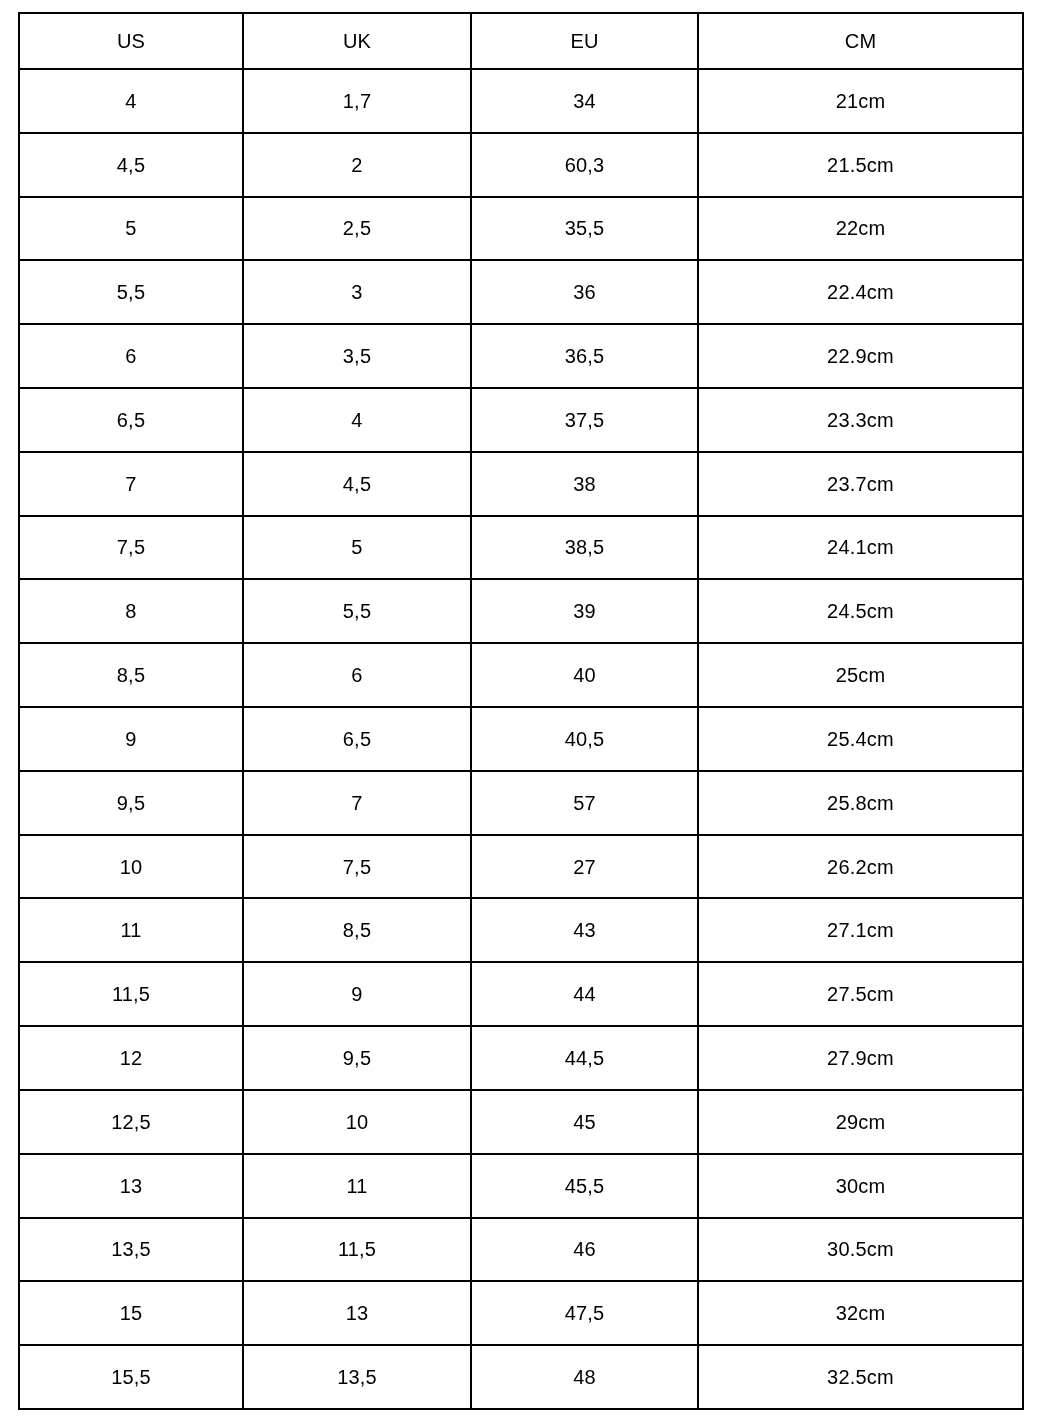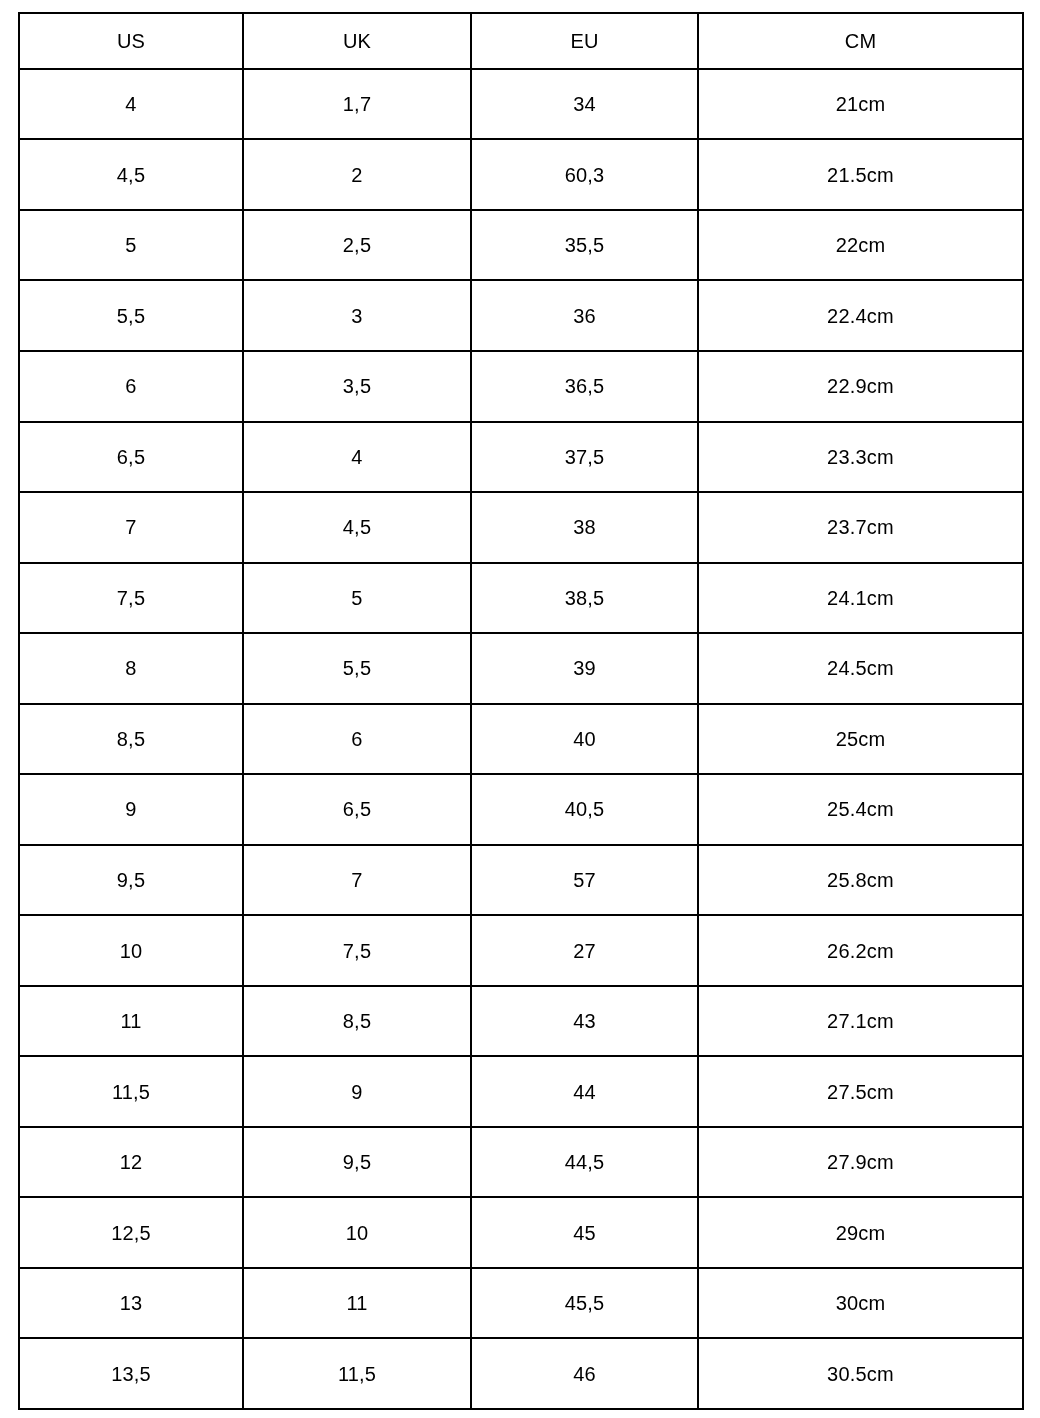--- a/index.html
+++ b/index.html
@@ -184,15 +184,27 @@
           <td>11</td>
           <td>45,5</td>
           <td>30cm</td>
         </tr>
         <tr>
           <td>13,5</td>
           <td>11,5</td>
           <td>46</td>
           <td>30.5cm</td>
         </tr>
+        <tr>
+          <td>15</td>
+          <td>13</td>
+          <td>47,5</td>
+          <td>32cm</td>
+        </tr>
+        <tr>
+          <td>15,5</td>
+          <td>13,5</td>
+          <td>48</td>
+          <td>32.5cm</td>
+        </tr>
       </tbody>
   </table>
 </div>
 
 </body></html>

